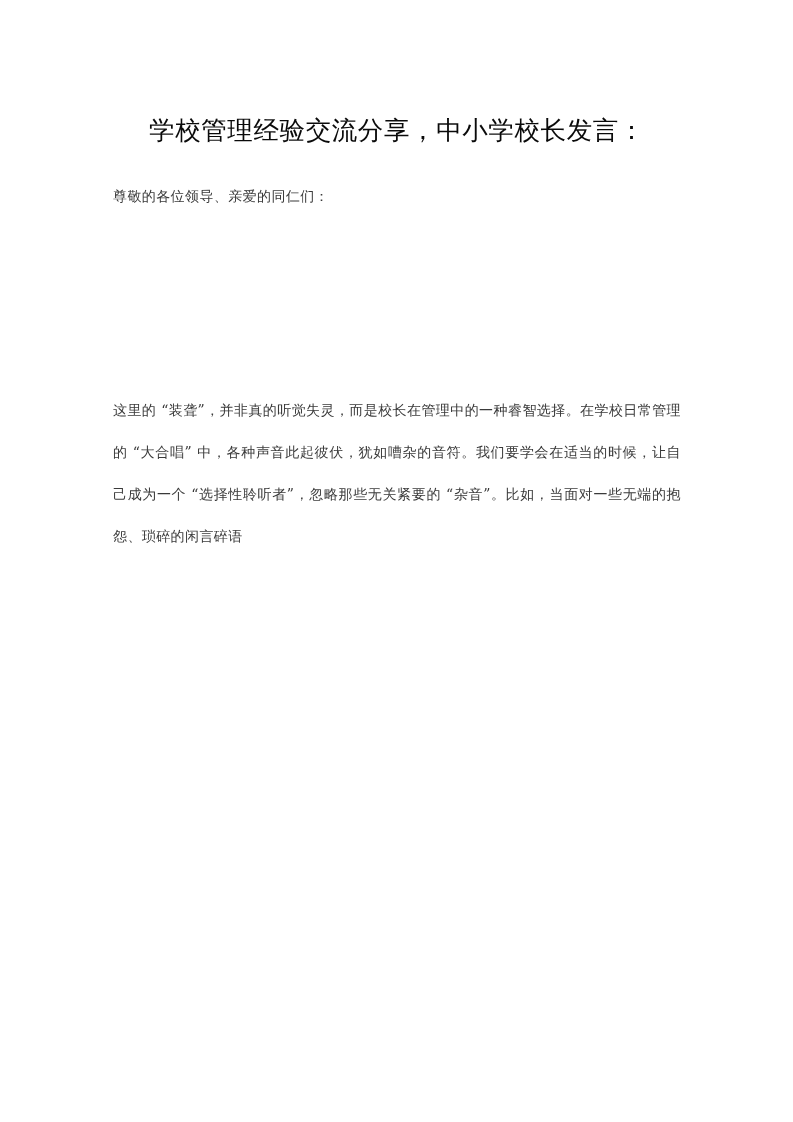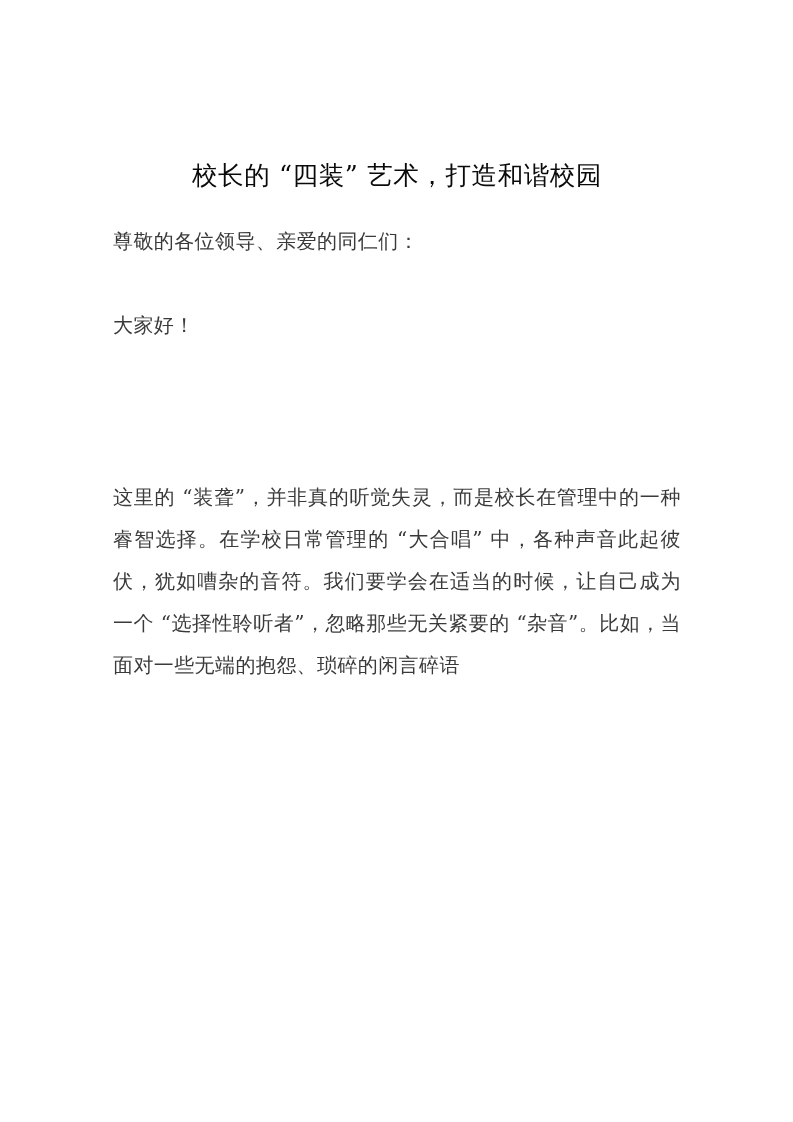--- a/index.html
+++ b/index.html
@@ -31,45 +31,44 @@
     color: #0a0a0a;
     letter-spacing: 0.6px;
     text-align: justify;
     text-align-last: center;
     margin: 0 0 22px 0;
     font-weight: 500;
   }
 
   .para {
     font-family: "DejaVu Serif", "Liberation Serif", serif;
-    font-size: 20px;
+    font-size: 14px;
     line-height: 42px;
     color: #3a3a3a;
     letter-spacing: 0.4px;
     text-align: justify;
     text-align-last: left;
     margin: 0;
   }
 
   .gap-short { height: 42px; }
   .gap-tall  { height: 46px; }
 </style>
 </head>
 <body>
 
 <div class="page">
   <div class="content">
 
-    <h1 class="doc-title"><br><span>校长的 “四装” 艺术，打造和谐校园</span></h1>
+    <h1 class="doc-title"><span>学校管理经验交流分享，中小学校长发言：</span><br></h1>
 
     <p class="para">尊敬的各位领导、亲爱的同仁们：</p>
 
     <div class="gap-short"></div>
 
-    <p class="para">大家好！</p>
 
     <div class="gap-short"></div>
 
 
     <div class="gap-tall"></div>
 
 
     <div class="gap-short"></div>
 
     <p class="para">这里的 “装聋”，并非真的听觉失灵，而是校长在管理中的一种睿智选择。在学校日常管理的 “大合唱” 中，各种声音此起彼伏，犹如嘈杂的音符。我们要学会在适当的时候，让自己成为一个 “选择性聆听者”，忽略那些无关紧要的 “杂音”。比如，当面对一些无端的抱怨、琐碎的闲言碎语</p>

